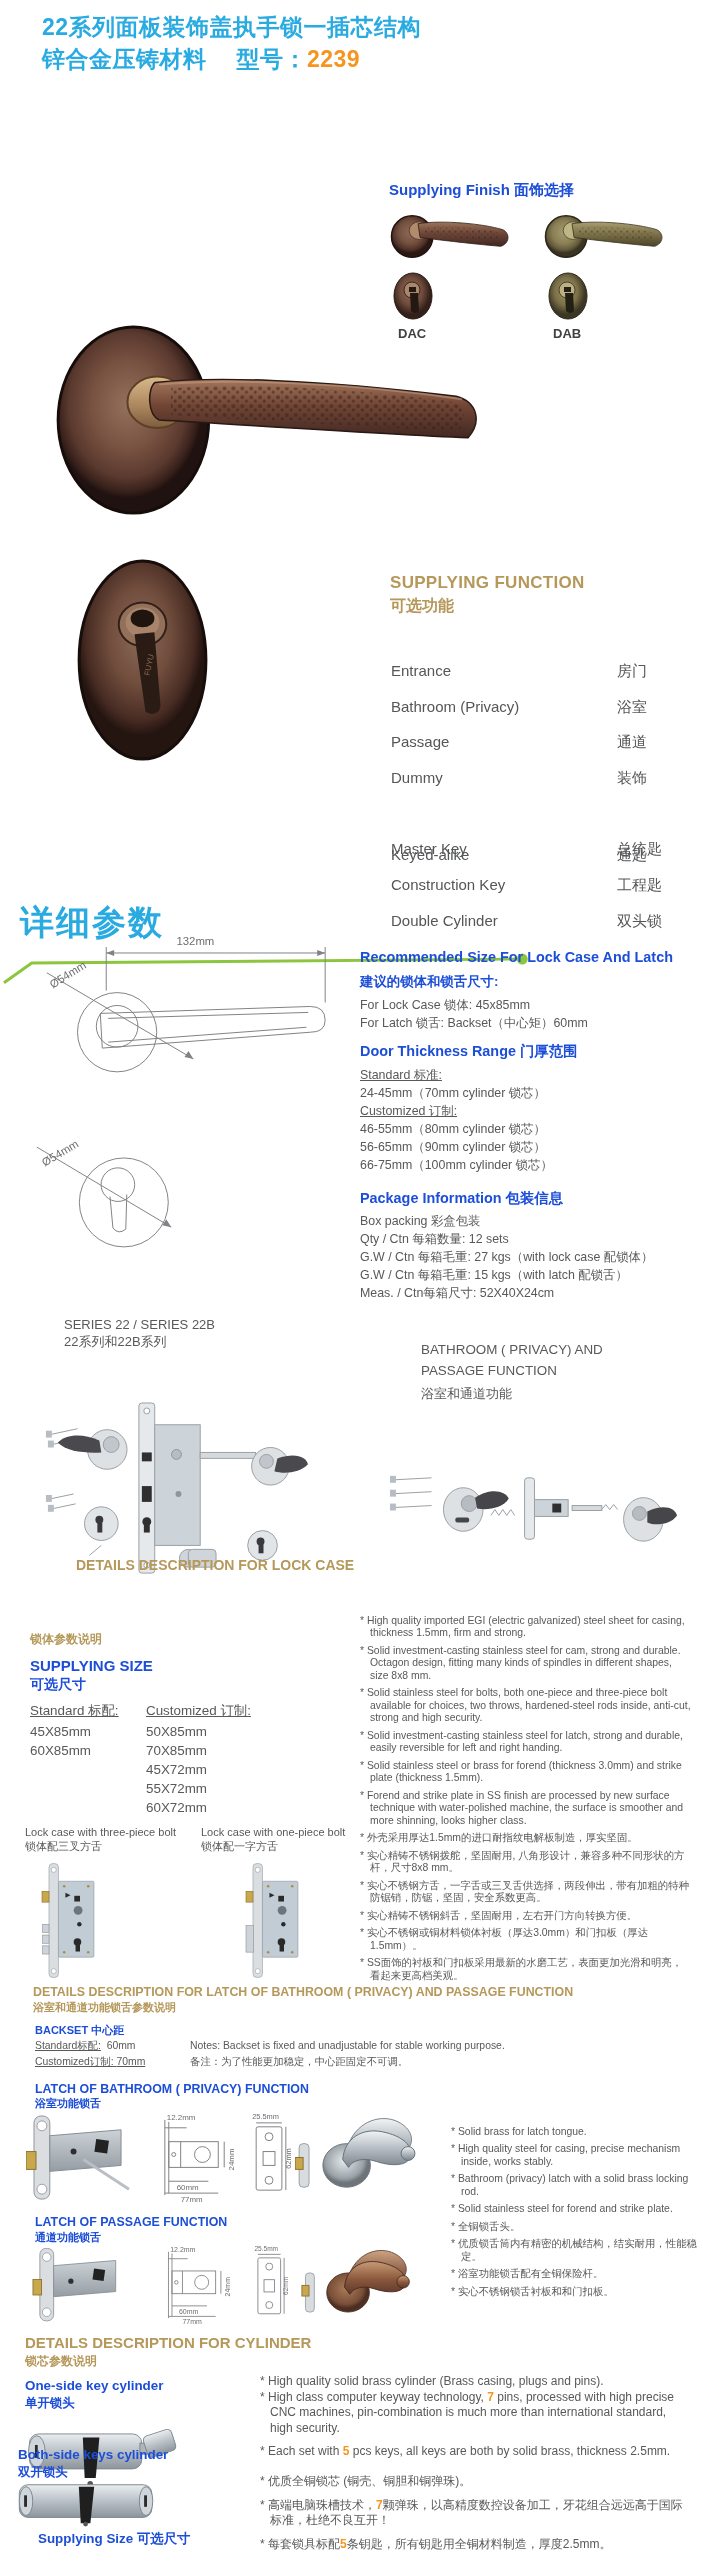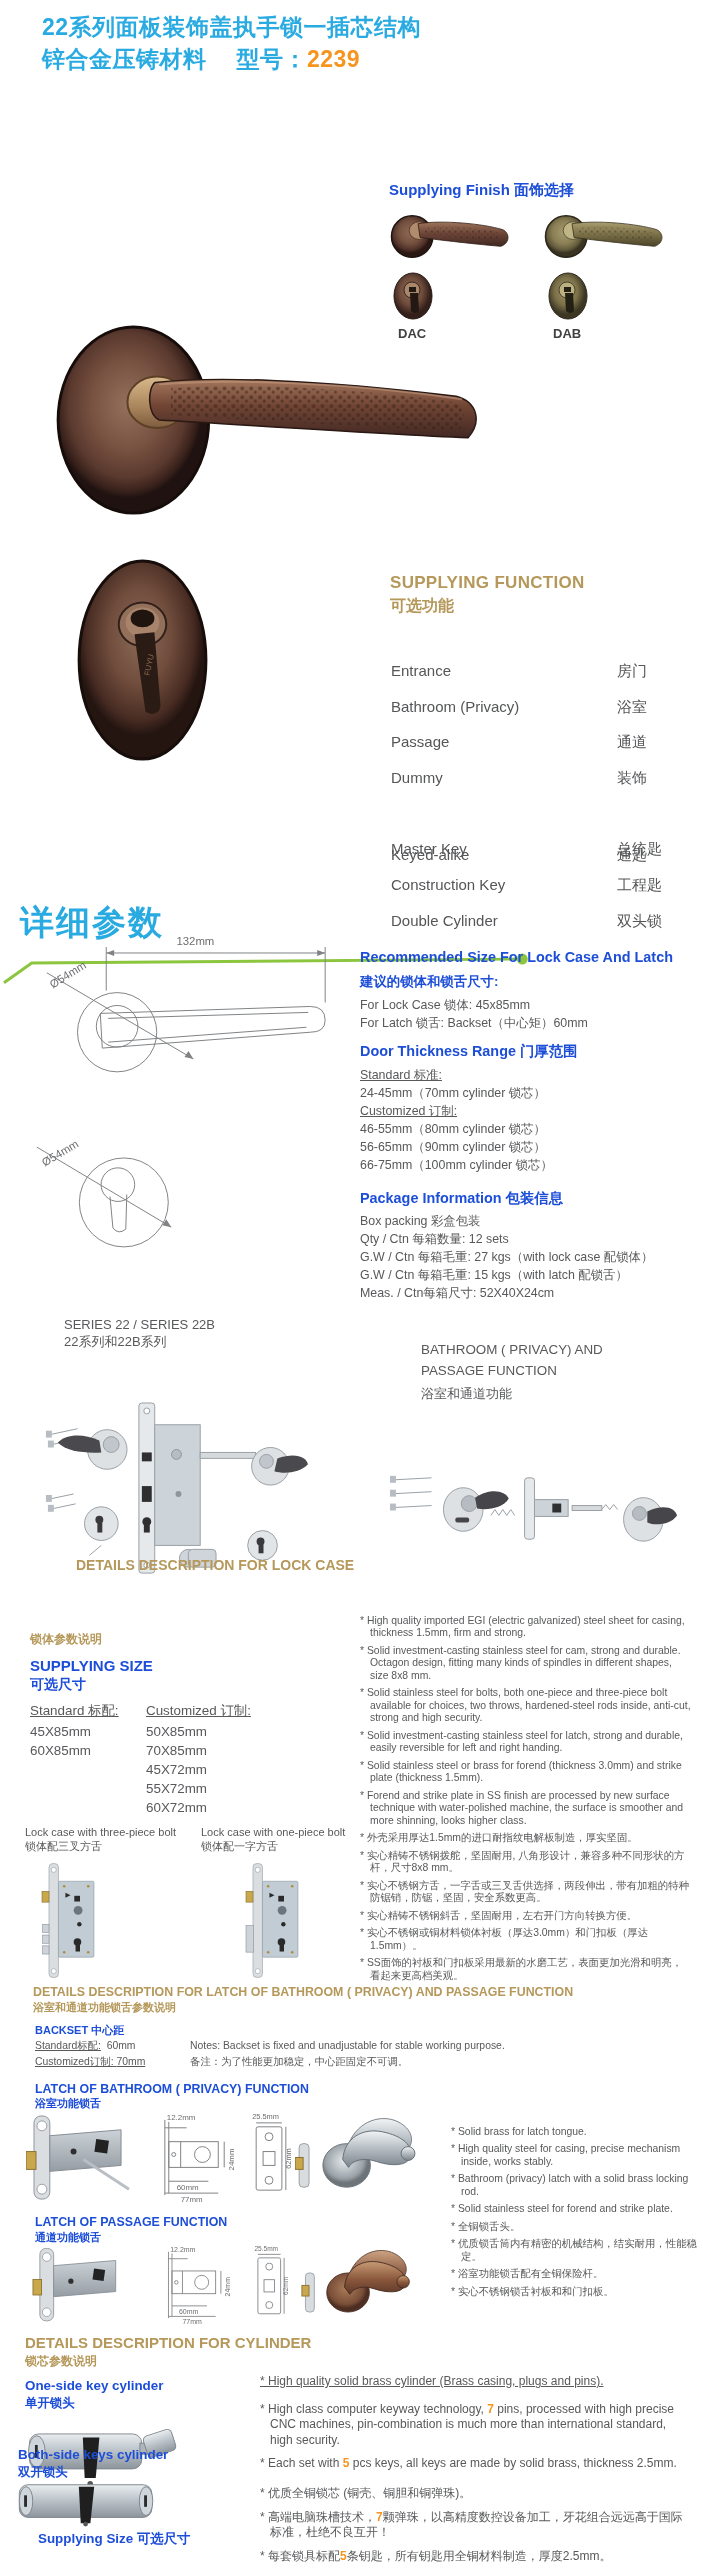--- a/index.html
+++ b/index.html
@@ -566,23 +566,23 @@
     <rect x="10" y="38" width="3" height="14" fill="#2b2b2b"></rect>
     <path d="M62 30 L80 30 L76 74 L64 74 Z" fill="#1f1f1f"></path>
     <circle cx="70" cy="80" r="3" fill="#555"></circle>
     <rect x="124" y="36" width="8" height="12" fill="#aeb6bc" stroke="#7d858c"></rect>
     <g transform="rotate(-18 146 38)">
         <rect x="130" y="24" width="32" height="24" rx="5" fill="url(#cy1)" stroke="#7d858c"></rect>
       </g>
   </svg>
 
   <div class="abs fs12 gray" style="left:260px;top:2374px;width:428px;">
-    <div class="bullet" style="margin-bottom:12px;text-decoration:underline;"><span>* High quality solid brass cylinder (Brass casing, plugs and pins).</span><span class="orange b"></span><span></span></div>
+    <div class="bullet" style="margin-bottom:0;"><span>* High quality solid brass cylinder (Brass casing, plugs and pins).</span><span class="orange b"></span><span></span></div>
     <div class="bullet" style="margin-bottom:8px;"><span>* High class computer keyway technology, </span><span class="orange b">7</span><span> pins, processed with high precise CNC machines, pin-combination is much more than international standard, high security.</span></div>
-    <div class="bullet" style="margin-bottom:14px;"><span>* Each set with </span><span class="orange b">5</span><span> pcs keys, all keys are made by solid brass, thickness 2.5mm.</span></div>
+    <div class="bullet" style="margin-bottom:14px;"><span>* Each set with </span><span class="orange b">5</span><span> pcs keys, all keys are both by solid brass, thickness 2.5mm.</span></div>
     <div class="bullet" style="margin-bottom:8px;"><span>* 优质全铜锁芯 (铜壳、铜胆和铜弹珠)。</span><span class="orange b"></span><span></span></div>
     <div class="bullet" style="margin-bottom:8px;"><span>* 高端电脑珠槽技术，</span><span class="orange b">7</span><span>颗弹珠，以高精度数控设备加工，牙花组合远远高于国际标准，杜绝不良互开！</span></div>
     <div class="bullet"><span>* 每套锁具标配</span><span class="orange b">5</span><span>条钥匙，所有钥匙用全铜材料制造，厚度2.5mm。</span></div>
   </div>
 
   <div class="abs b blk fs135" style="left:18px;top:2447px;">Both-side keys cylinder</div>
   <div class="abs b blk fs125" style="left:18px;top:2464px;">双开锁头</div>
 
   <svg class="abs" style="left:15px;top:2479px;" width="144" height="48" viewBox="0 0 145 50">
     <defs>

